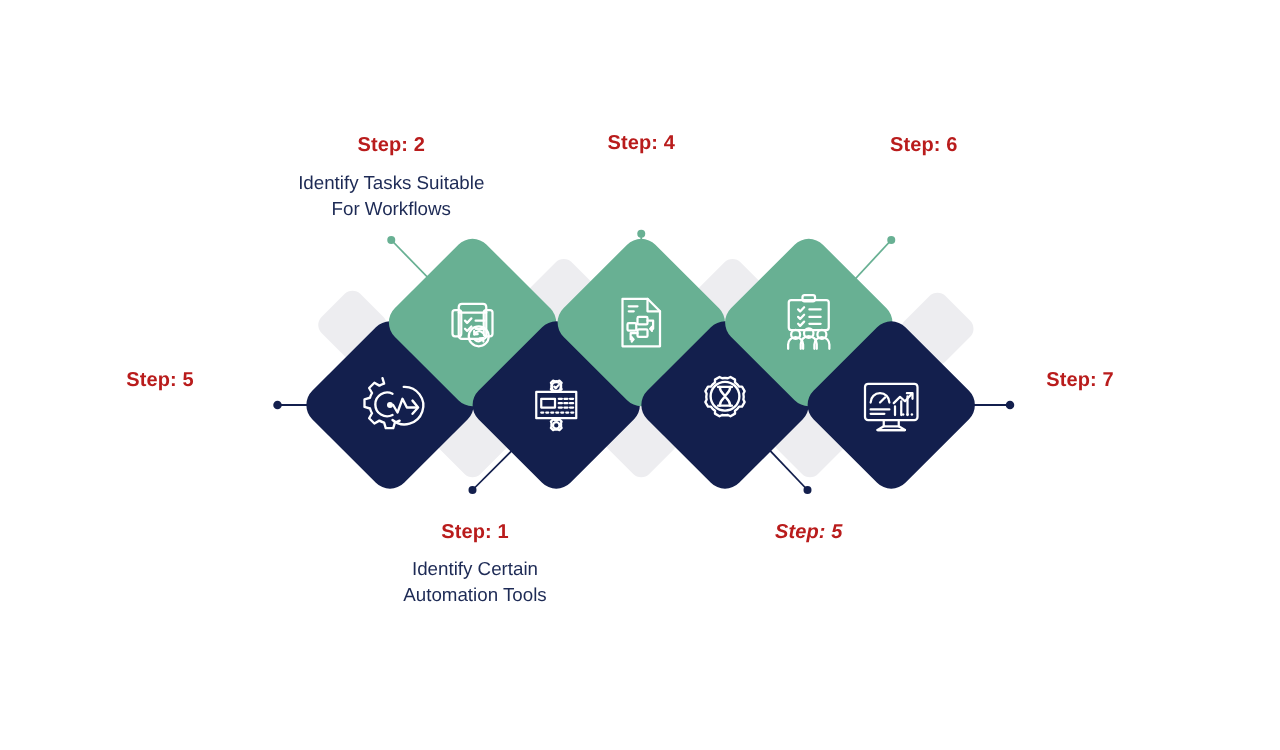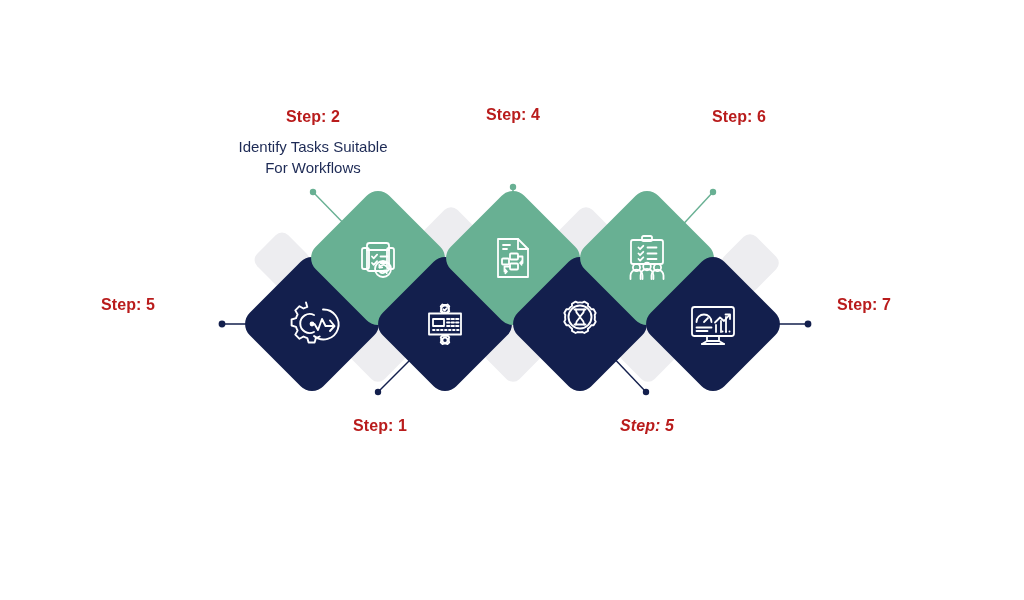--- a/index.html
+++ b/index.html
@@ -163,20 +163,22 @@
         <path d="M27.5 10.5l1.2.5a7.5 7.5 0 012.6 0l1.2-.5 1.8 1.8-.5 1.2a7.5 7.5 0 010 2.6l.5 1.2-1.8 1.8-1.2-.5a7.5 7.5 0 01-2.6 0l-1.2.5-1.8-1.8.5-1.2a7.5 7.5 0 010-2.6l-.5-1.2z"></path>
         <circle cx="30" cy="15.3" r="3.6"></circle>
         <path d="M28.4 15.3l1.2 1.3 2.2-2.5"></path>
         <path d="M27.5 41.5l1.2.5a7.5 7.5 0 012.6 0l1.2-.5 1.8 1.8-.5 1.2a7.5 7.5 0 010 2.6l.5 1.2-1.8 1.8-1.2-.5a7.5 7.5 0 01-2.6 0l-1.2.5-1.8-1.8.5-1.2a7.5 7.5 0 010-2.6l-.5-1.2z"></path>
         <circle cx="30" cy="46.3" r="2.6"></circle>
       </svg>
     </span>
   </div>
   <div class="label" style="left:277px; top:415px; width:206px;">
     <span class="step-title">Step: 1</span>
+    <span class="step-desc">Identify Certain
+Automation Tools</span>
   </div>
 
   <div class="node green" style="left:461px; top:206px;">
     <span class="glyph">
       <svg viewBox="0 0 60 60" fill="none" stroke="#ffffff" stroke-width="1.8" stroke-linecap="round" stroke-linejoin="round">
         <path d="M15 11h20l10 10v28H15z"></path>
         <path d="M35 11v10h10"></path>
         <path d="M20 17h7M20 21h4"></path>
         <rect x="27" y="25.5" width="8" height="6" rx="1"></rect>
         <rect x="27" y="35.5" width="8" height="6" rx="1"></rect>

